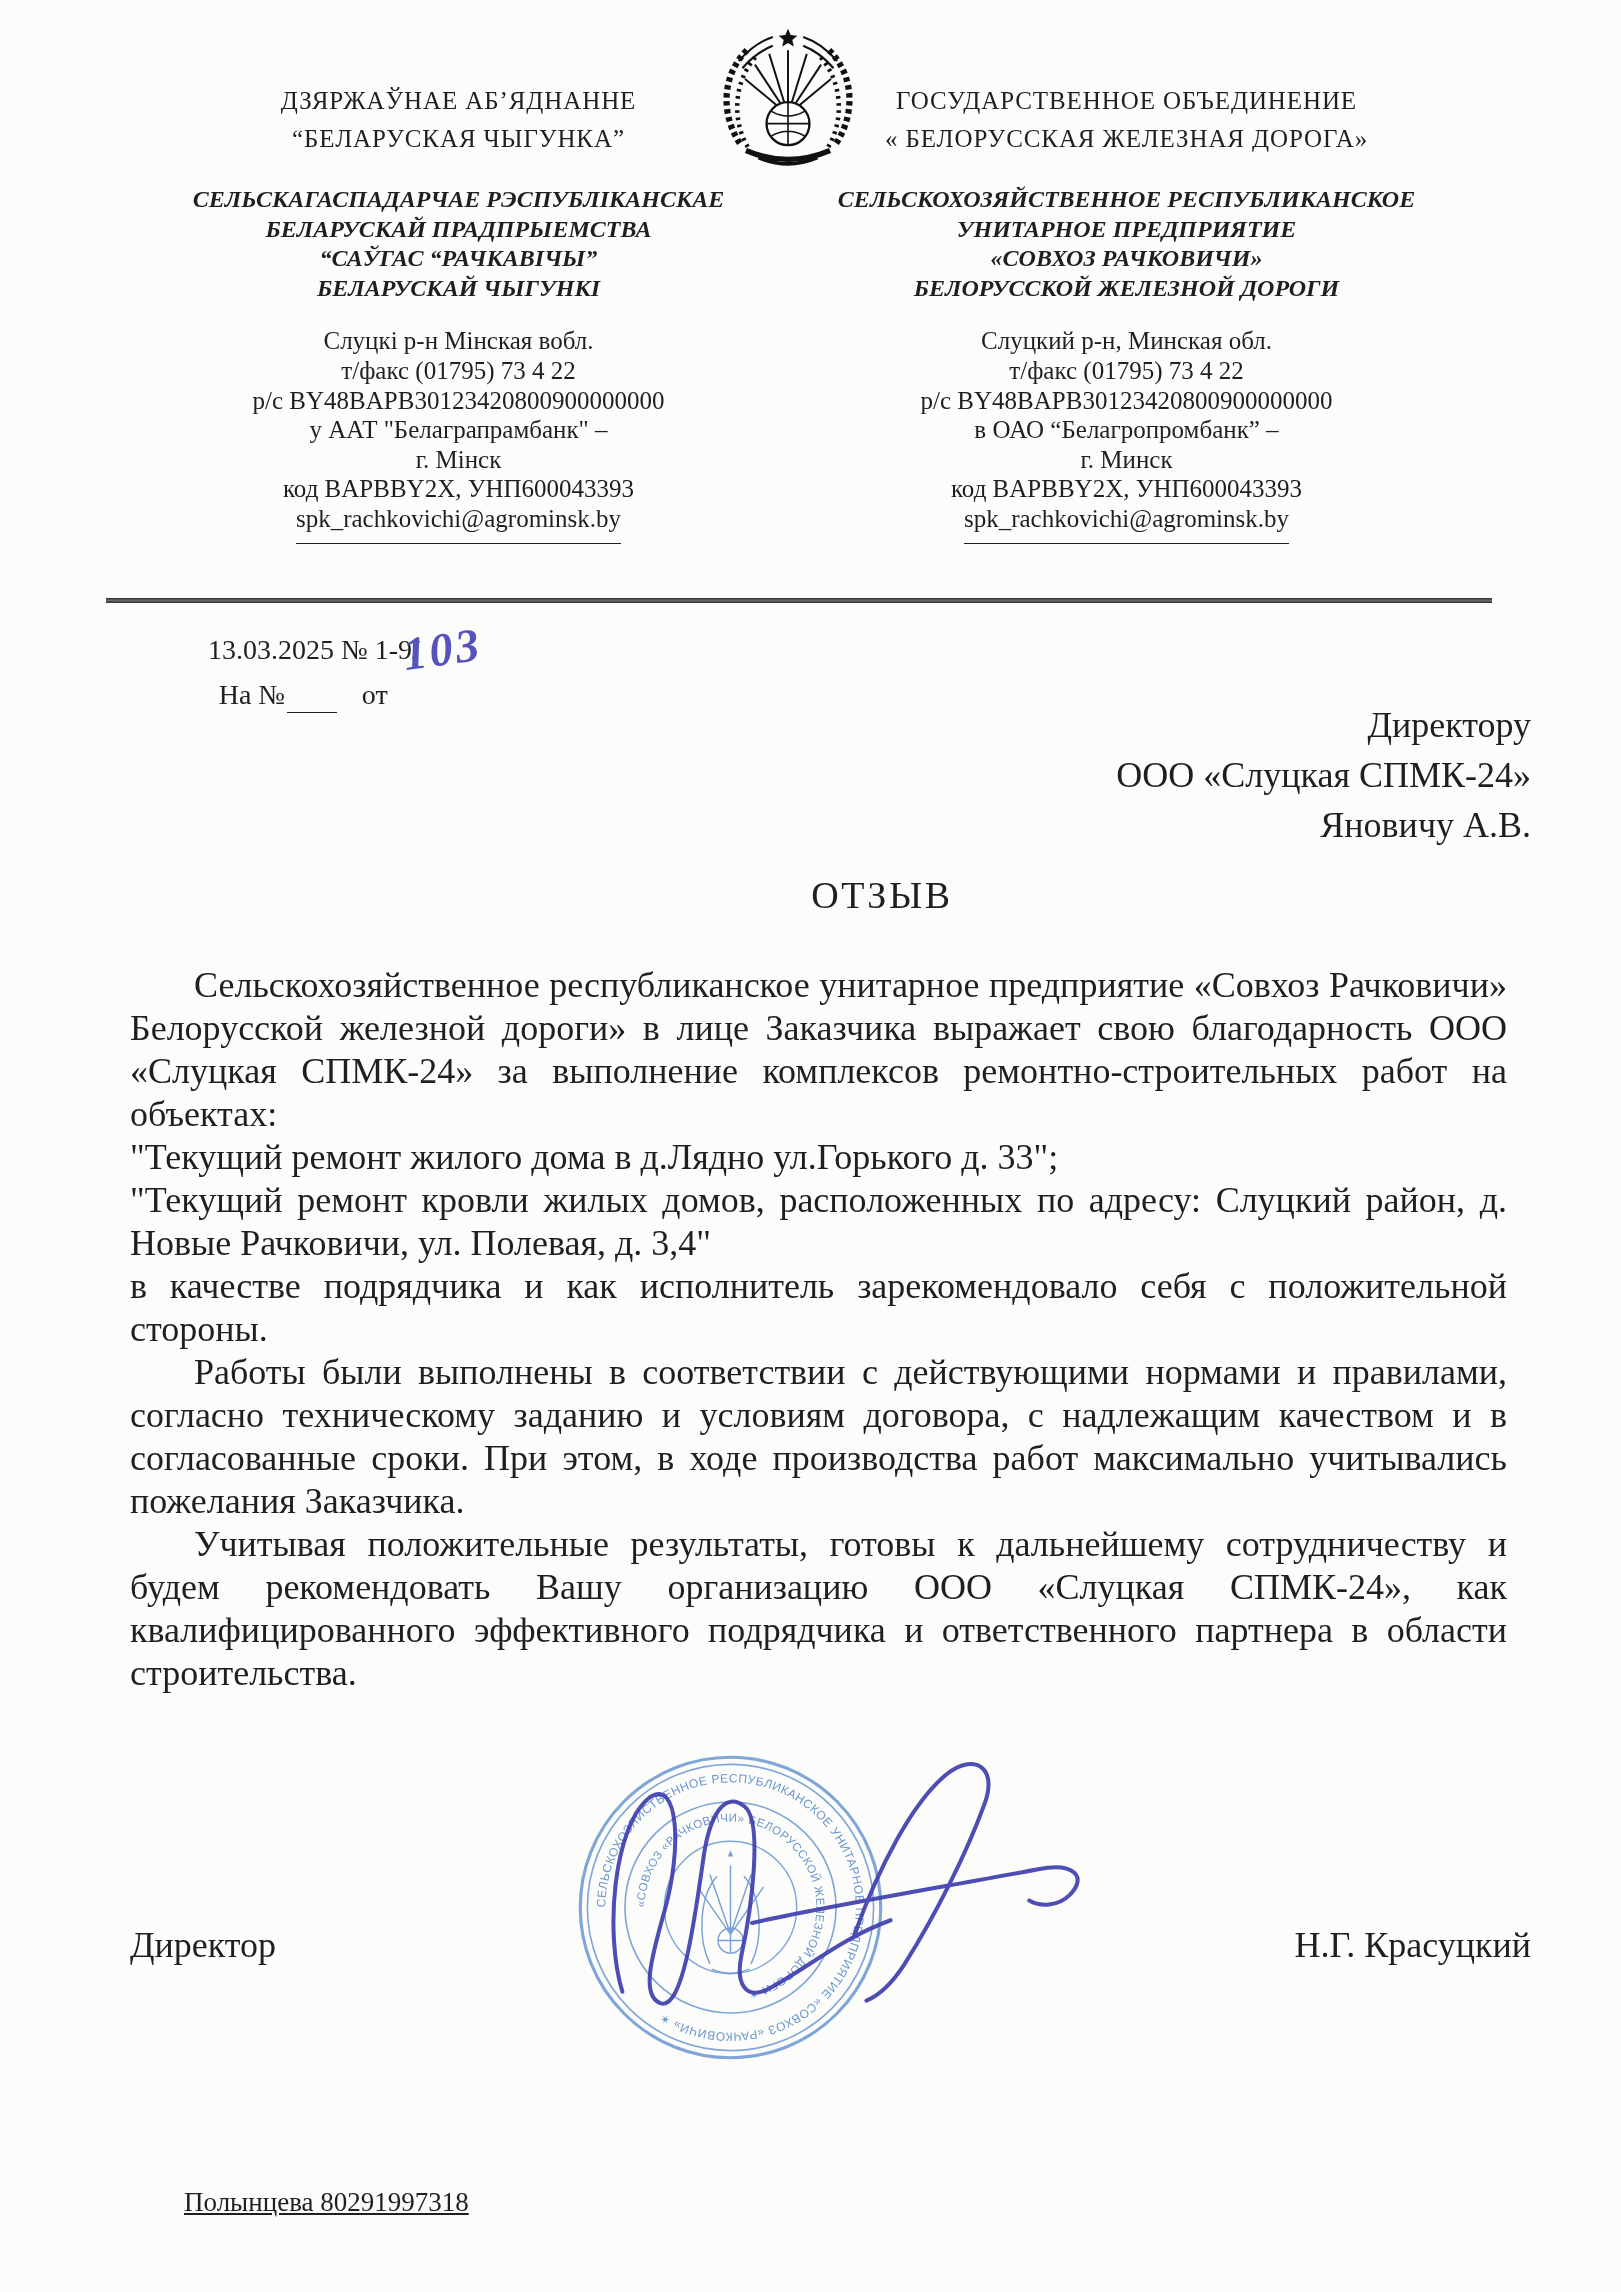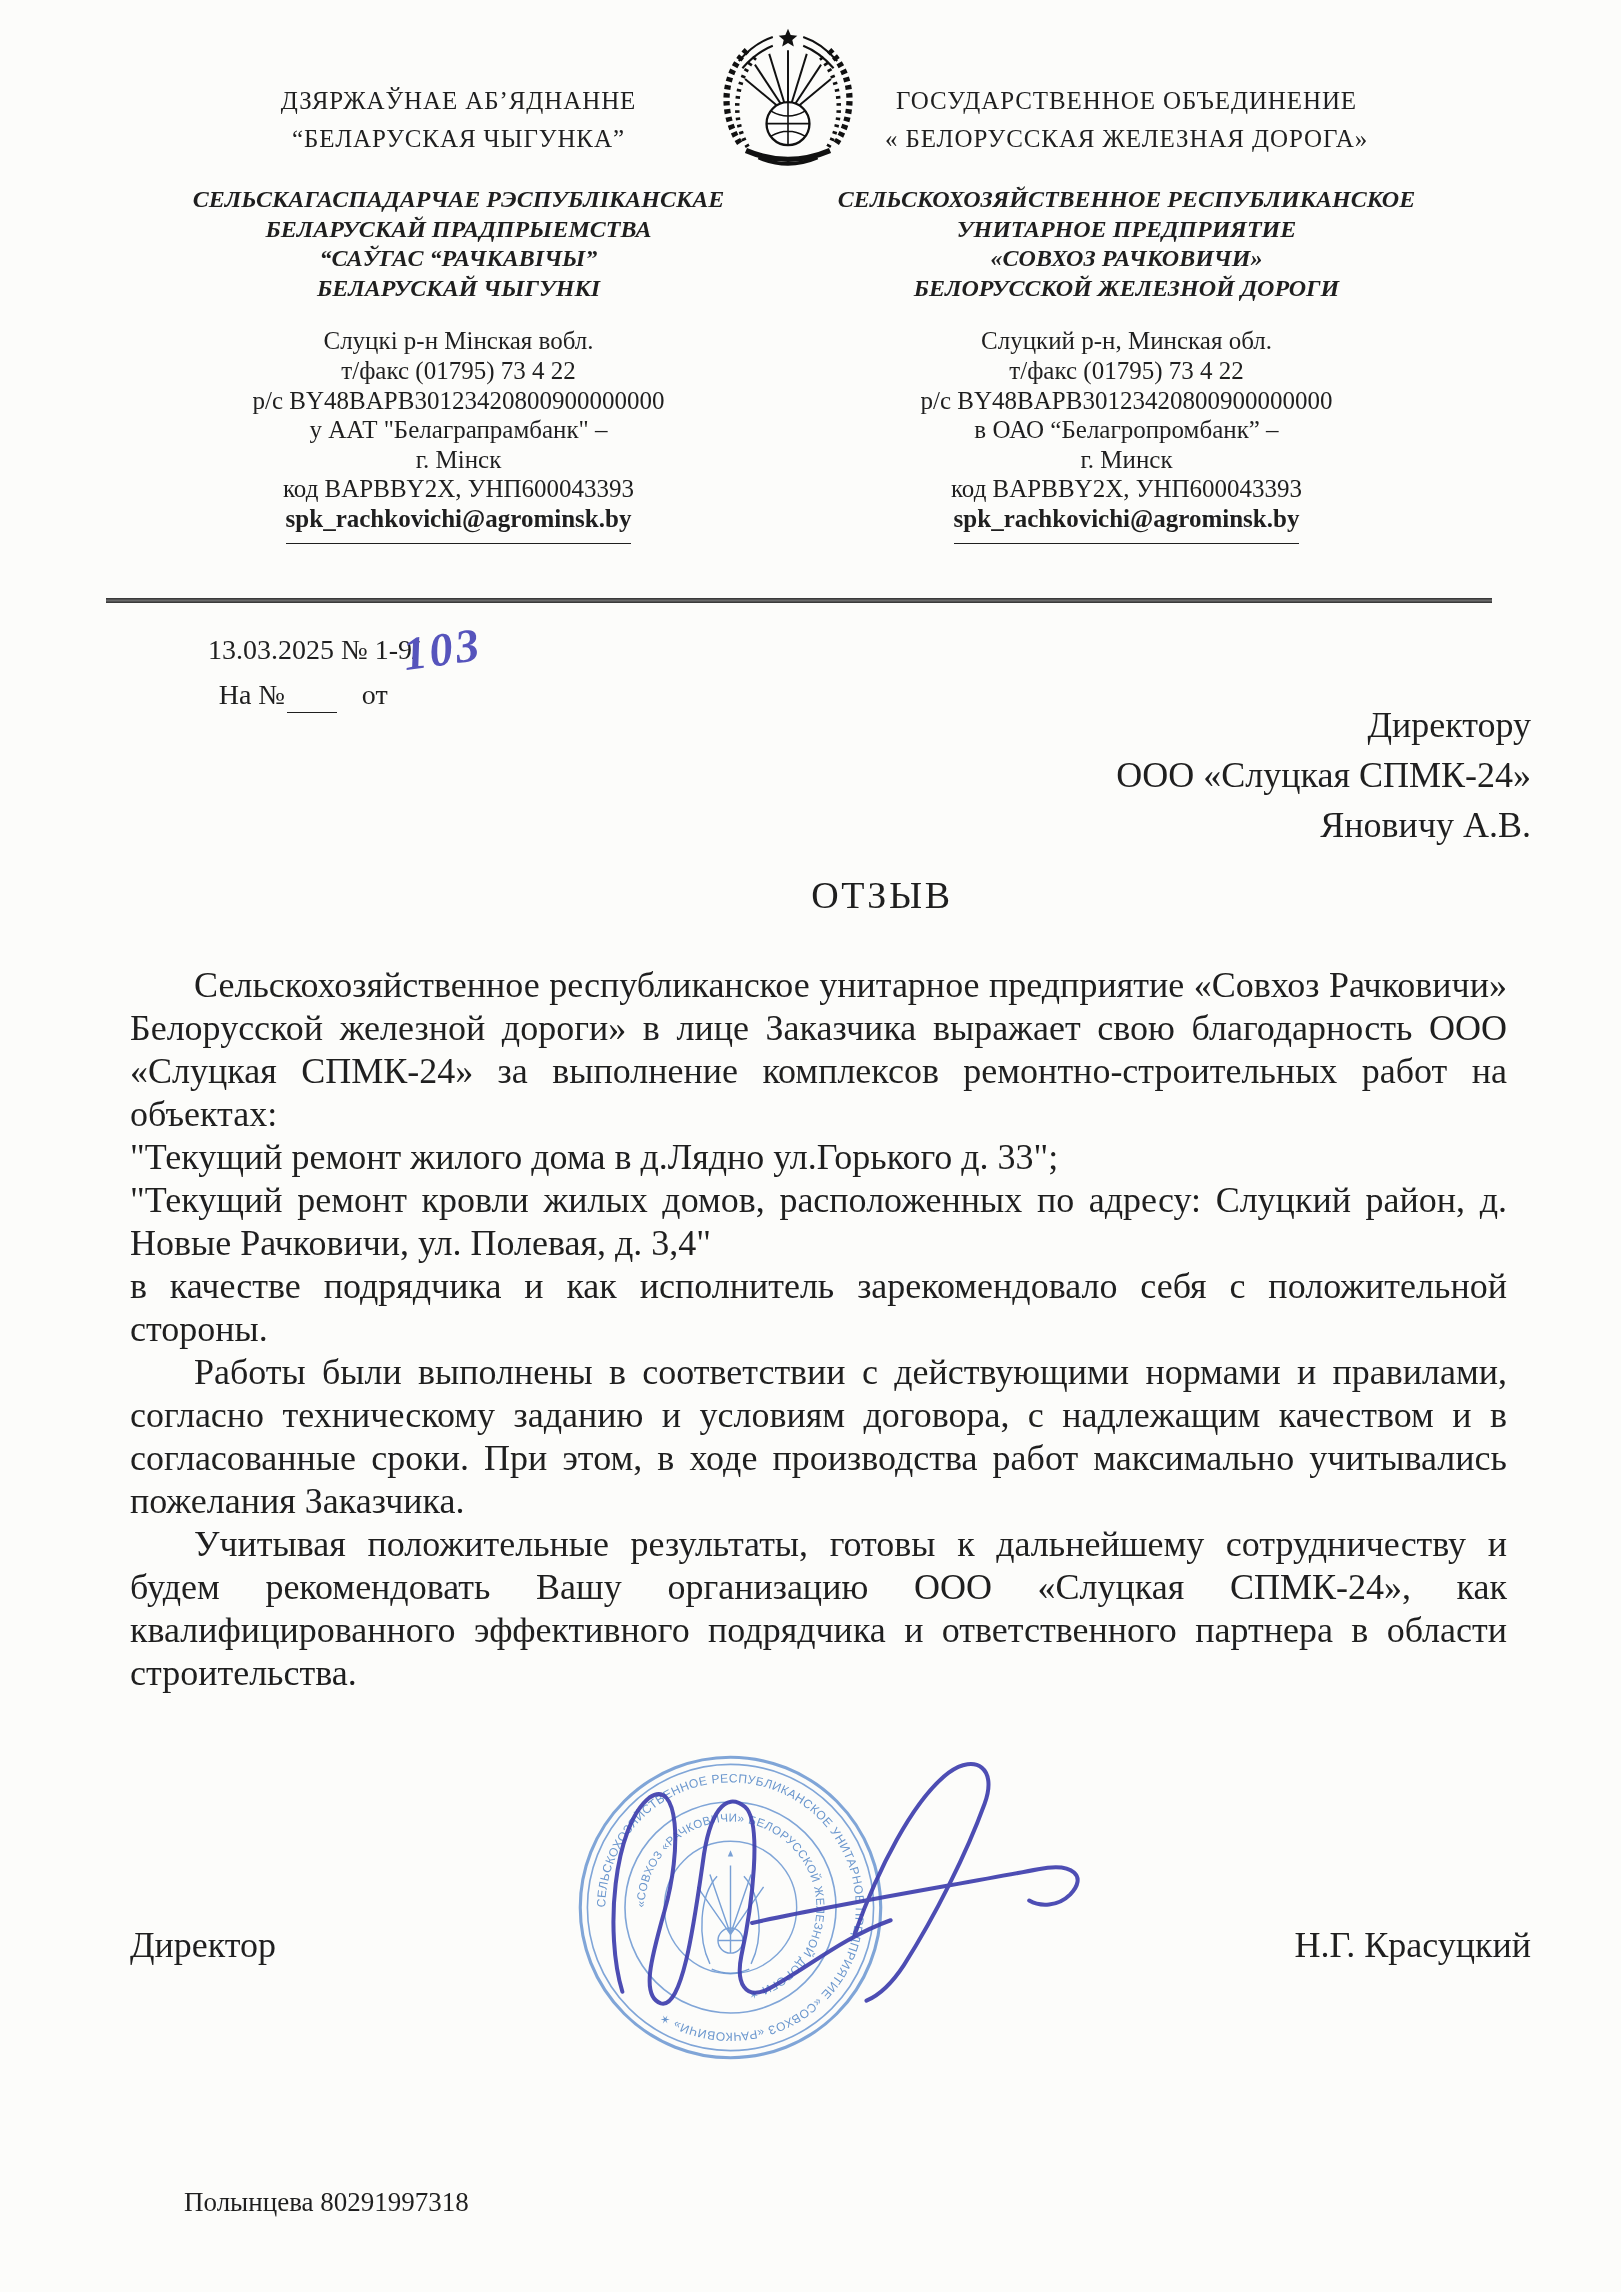--- a/index.html
+++ b/index.html
@@ -10,21 +10,21 @@
   }
   
   .lh-col{position:absolute;top:82px;width:591px;text-align:center;}
   .lh-col.left{left:163px;}
   .lh-col.right{left:831px;}
   .lh-assoc div{font-size:25px;line-height:38px;letter-spacing:0.9px;}
   .lh-company{margin-top:27px;font-weight:bold;}
   .lh-company div{font-size:24px;line-height:29.6px;font-style:italic;}
   .lh-addr{margin-top:23px;}
   .lh-addr div{font-size:25px;line-height:29.6px;}
-  .lh-email{display:inline-block;border-bottom:1.8px solid #1f1f1f;padding-bottom:9px;font-weight:bold;}
+  .lh-email{display:inline-block;border-bottom:1.8px solid #1f1f1f;padding-bottom:9px;}
   .emblem{position:absolute;left:712px;top:25px;width:152px;height:149px;}
   .divider{position:absolute;left:106px;top:598px;width:1386px;height:4.5px;
     background:linear-gradient(#2e2e2e,#6a6a6a,#2e2e2e);}
   
   .ref{position:absolute;left:208px;top:632px;font-size:28px;line-height:36px;}
   .ref .row2{padding-left:10.7px;margin-top:9px;}
   .ref .blank{display:inline-block;width:50px;border-bottom:1.8px solid #1f1f1f;height:27px;vertical-align:bottom;margin-left:1.8px;}
   .ref .from{margin-left:25px;}
   .handnum{position:absolute;left:403px;top:622px;font-size:47px;font-style:italic;
     color:#5654bc;transform:rotate(-8deg);letter-spacing:2.7px;font-weight:bold;}
@@ -33,21 +33,21 @@
   
   .doc-title{position:absolute;left:143px;top:873px;width:1478px;text-align:center;
     font-size:38px;letter-spacing:2.7px;}
   .body-text{position:absolute;left:130px;top:964px;width:1377px;
     font-size:36px;line-height:43px;text-align:justify;}
   .body-text p{margin:0;text-indent:0;}
   .body-text p.indent{text-indent:64px;}
   
   .sign-label{position:absolute;left:130px;top:1924px;font-size:36px;}
   .sign-name{position:absolute;left:1200px;top:1924px;width:331px;text-align:right;font-size:36px;}
-  .footer-exec{position:absolute;left:184px;top:2187px;font-size:27px;}
+  .footer-exec{position:absolute;left:184px;top:2187px;font-size:27px;text-decoration:underline;}
   
   .stamp{position:absolute;left:574px;top:1751px;width:313px;height:313px;}
   .sig-ink{position:absolute;left:537px;top:1728px;width:591px;height:304px;}
 </style>
 </head>
 <body>
 
 <div class="lh-col left">
   <div class="lh-assoc">
     <div>ДЗЯРЖАЎНАЕ  АБ’ЯДНАННЕ</div>

